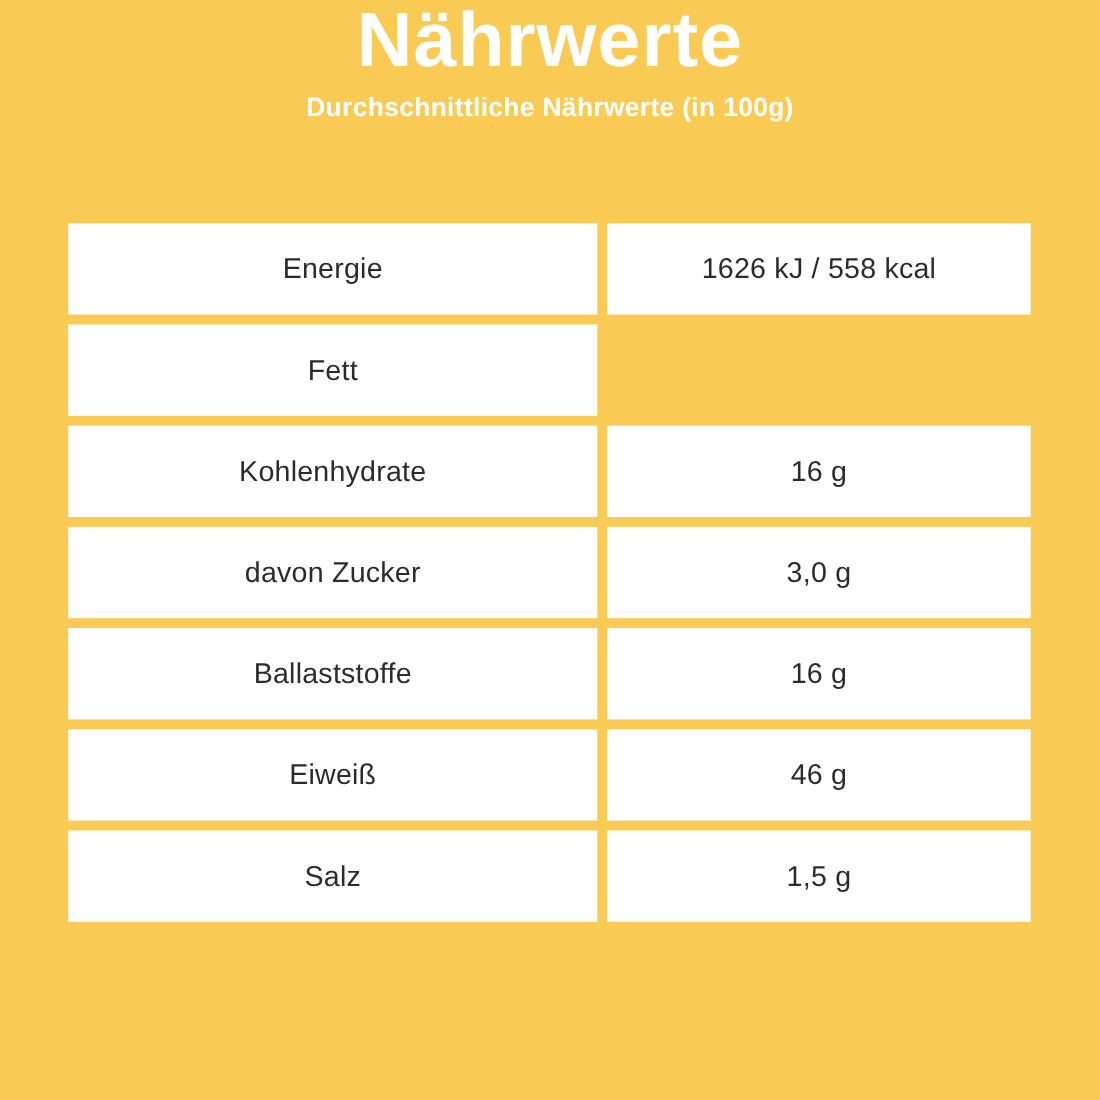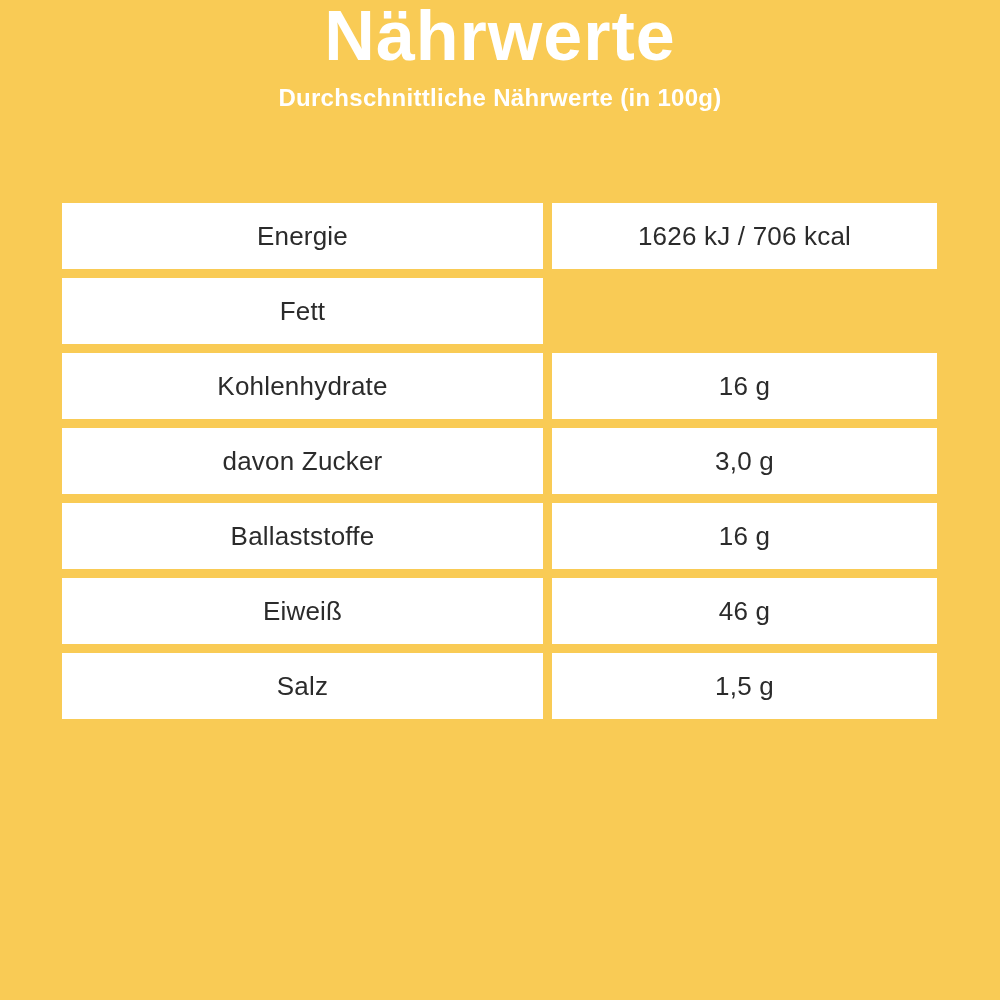--- a/index.html
+++ b/index.html
@@ -35,21 +35,21 @@
     left: 62px;
     top: 203px;
     width: 875px;
     display: flex;
     flex-direction: column;
     gap: 9px;
   }
   .row {
     display: flex;
     gap: 9px;
-    height: 66px;
+    height: 83px;
   }
   .cell {
     background: #FFFFFF;
     display: flex;
     align-items: center;
     justify-content: center;
     font-size: 26px;
     color: #2B2B2B;
     letter-spacing: 0.2px;
   }
@@ -64,21 +64,21 @@
 <body>
 
 <div class="header">
   <div class="title">Nährwerte</div>
   <div class="subtitle">Durchschnittliche Nährwerte (in 100g)</div>
 </div>
 
 <div class="nutrition-table">
   <div class="row">
     <div class="cell label-cell">Energie</div>
-    <div class="cell value-cell">1626 kJ / 706 kcal</div>
+    <div class="cell value-cell">1626 kJ / 558 kcal</div>
   </div>
   <div class="row">
     <div class="cell label-cell">Fett</div>
   </div>
   <div class="row">
     <div class="cell label-cell">Kohlenhydrate</div>
     <div class="cell value-cell">16 g</div>
   </div>
   <div class="row">
     <div class="cell label-cell">davon Zucker</div>

